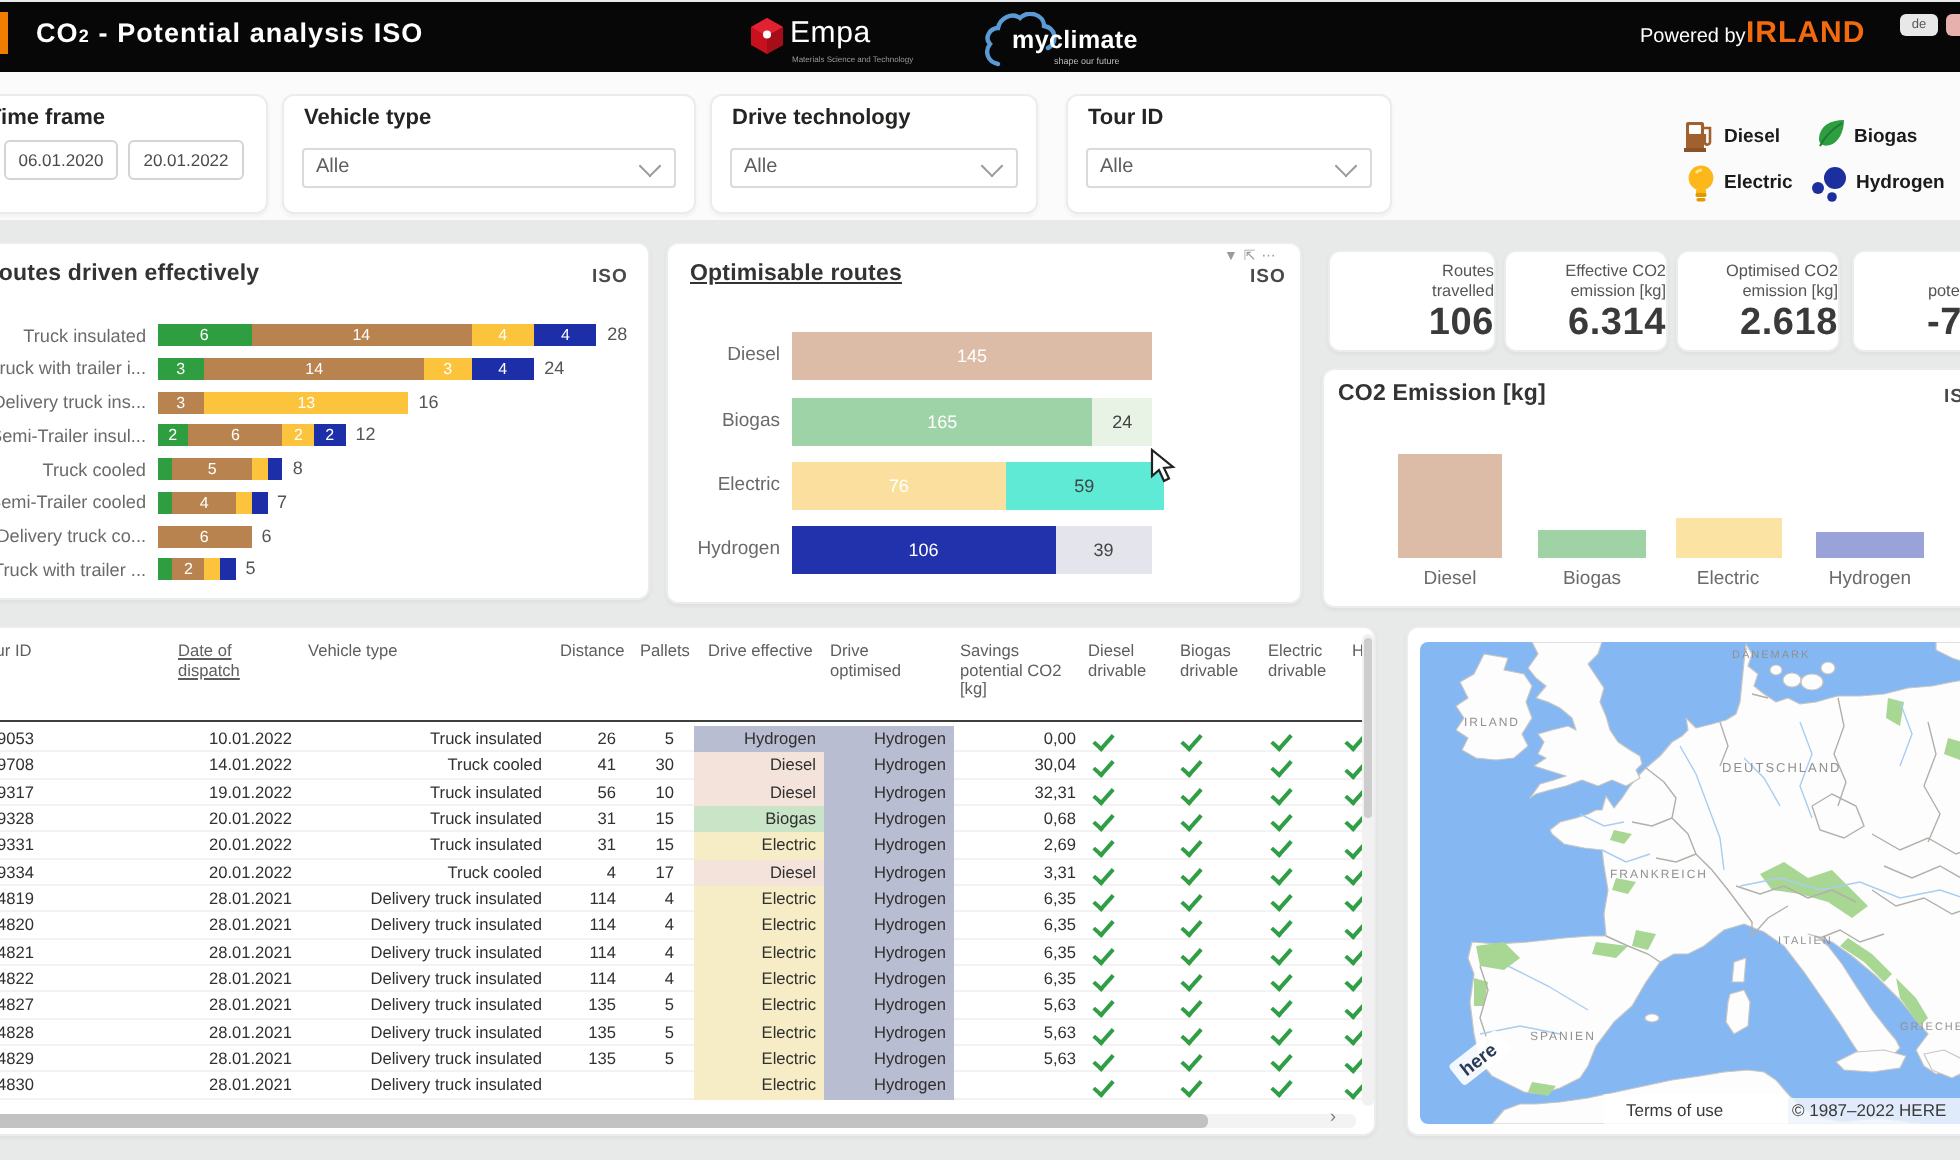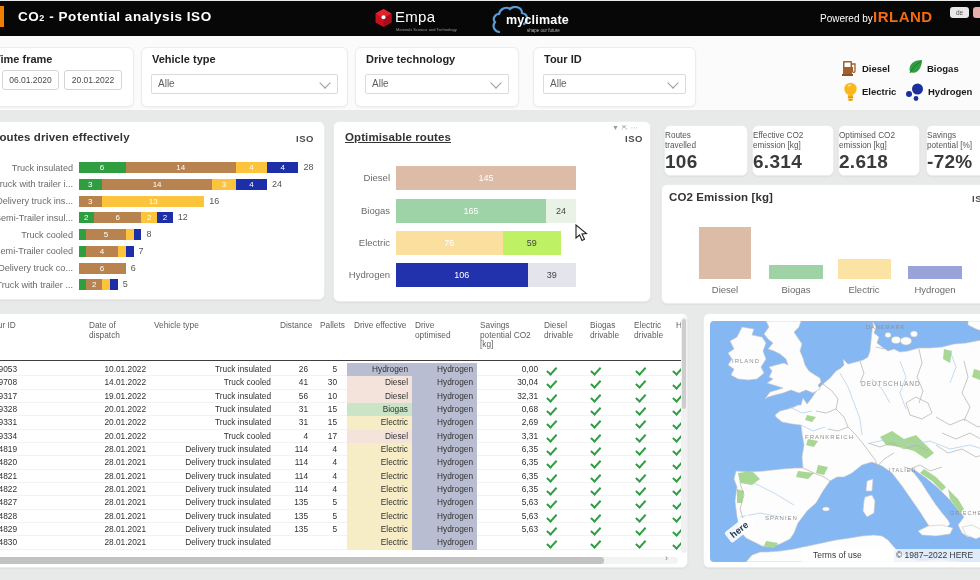--- a/index.html
+++ b/index.html
@@ -166,29 +166,29 @@
 .c2lab{position:absolute;width:80px;text-align:right;font-size:9.5px;color:#6a6a6a;}
 .c2seg{position:absolute;height:24px;text-align:center;font-size:9px;line-height:24px;}
 </style>
 <div class="c2lab" style="left:310px;top:172px;">Diesel</div>
 <div class="c2seg" style="left:396px;top:166px;width:180px;background:#dcbca6;color:#fff;">145</div>
 <div class="c2lab" style="left:310px;top:204.8px;">Biogas</div>
 <div class="c2seg" style="left:396px;top:198.8px;width:150.2px;background:#9ed3a8;color:#fff;">165</div>
 <div class="c2seg" style="left:546.2px;top:198.8px;width:29.8px;background:#e8f2e5;color:#444;">24</div>
 <div class="c2lab" style="left:310px;top:236.8px;">Electric</div>
 <div class="c2seg" style="left:396px;top:230.8px;width:106.7px;background:#fbdf9f;color:#fff;">76</div>
-<div class="c2seg" style="left:502.7px;top:230.8px;width:58px;background:#bef264;color:#444;">59</div>
+<div class="c2seg" style="left:502.7px;top:230.8px;width:79px;background:#5eead4;color:#444;">59</div>
 <div class="c2lab" style="left:310px;top:268.6px;">Hydrogen</div>
 <div class="c2seg" style="left:396px;top:262.6px;width:131.5px;background:#2231ac;color:#fff;">106</div>
 <div class="c2seg" style="left:527.5px;top:262.6px;width:48.4px;background:#e4e4ed;color:#444;">39</div>
 </div>
 
 <div id="kpis">
 <style>
-.kpi{position:absolute;top:125px;height:51px;background:#fff;border:1px solid #ececec;border-radius:6px;box-shadow:0 1px 2px rgba(0,0,0,.05);box-sizing:border-box;text-align:left;}
+.kpi{position:absolute;top:125px;height:51px;background:#fff;border:1px solid #ececec;border-radius:6px;box-shadow:0 1px 2px rgba(0,0,0,.05);box-sizing:border-box;text-align:right;}
 .kpi .t{font-size:8.2px;color:#555;line-height:9.5px;margin-top:5px;}
 .kpi .v{font-size:19px;font-weight:700;color:#3a3a3a;margin-top:1px;letter-spacing:.3px;}
 </style>
 <div class="kpi" style="left:664px;width:84px;">
       <div class="t">Routes<br>travelled</div>
       <div class="v">106</div>
     </div>
 <div class="kpi" style="left:752px;width:82px;">
       <div class="t">Effective CO2<br>emission [kg]</div>
       <div class="v">6.314</div>
@@ -220,21 +220,21 @@
 <div class="card" id="tablecard" style="left:-21px;top:313px;width:709px;height:255px;"></div>
 <div id="tbl">
 <style>
 .thead{position:absolute;font-size:8.3px;color:#605e5c;line-height:9.5px;}
 .trow{position:absolute;left:0;top:0;width:682px;height:13.35px;border-bottom:1px solid #f2f2f2;box-sizing:border-box;}
 .tc{position:absolute;text-align:right;font-size:8.3px;color:#303030;line-height:13.35px;white-space:nowrap;}
 .tcell{position:absolute;text-align:right;font-size:8.3px;color:#303030;line-height:13.35px;height:13.35px;padding-right:4px;box-sizing:border-box;}
 .h2{background:#b9bdd1;} .d2{background:#f3e3da;} .b2{background:#c9e4c6;} .e2{background:#f6ecc6;}
 </style>
 <div class="thead" style="left:-11px;top:321px;">Tour ID</div>
-<div class="thead" style="left:89px;top:321px;">Date of<br>dispatch</div>
+<div class="thead" style="left:89px;top:321px;text-decoration:underline;">Date of<br>dispatch</div>
 <div class="thead" style="left:154px;top:321px;">Vehicle type</div>
 <div class="thead" style="left:280px;top:321px;">Distance</div>
 <div class="thead" style="left:320px;top:321px;">Pallets</div>
 <div class="thead" style="left:354px;top:321px;">Drive effective</div>
 <div class="thead" style="left:415px;top:321px;">Drive<br>optimised</div>
 <div class="thead" style="left:480px;top:321px;">Savings<br>potential CO2<br>[kg]</div>
 <div class="thead" style="left:544px;top:321px;">Diesel<br>drivable</div>
 <div class="thead" style="left:590px;top:321px;">Biogas<br>drivable</div>
 <div class="thead" style="left:634px;top:321px;">Electric<br>drivable</div>
 <div class="thead" style="left:676px;top:321px;width:7px;overflow:hidden;">Hydrogen</div>

